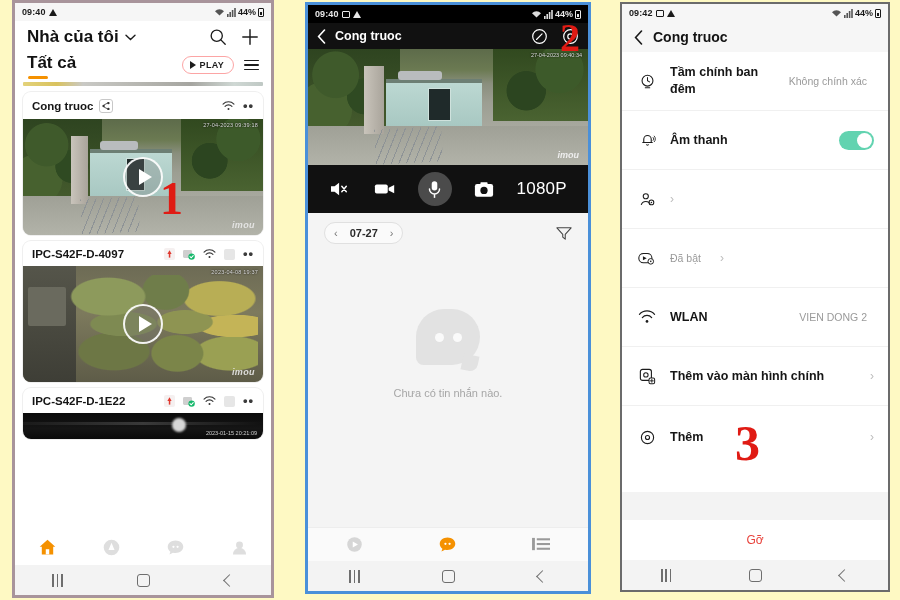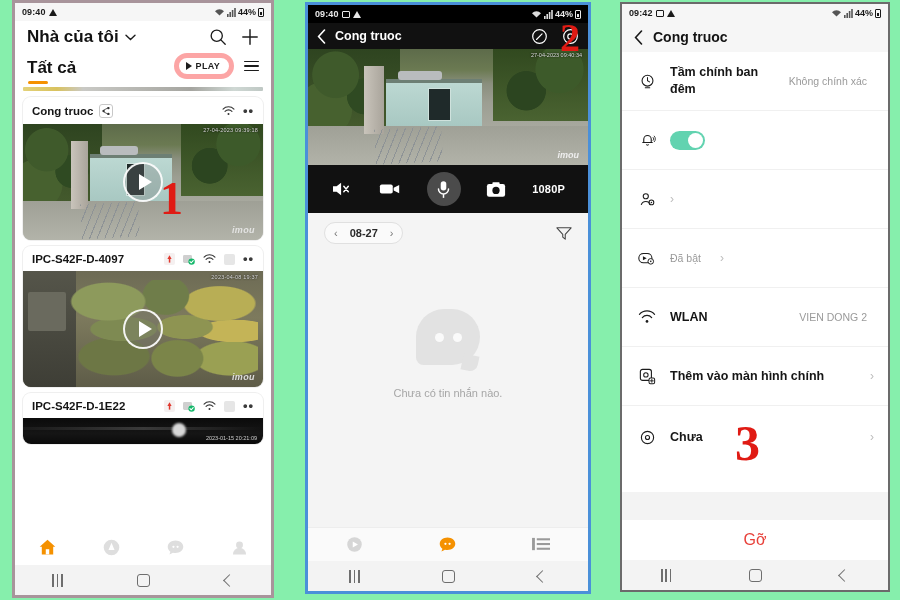--- a/index.html
+++ b/index.html
@@ -4,21 +4,21 @@
 <style>
   * { box-sizing: border-box; -webkit-font-smoothing: antialiased; }
   html, body { margin:0; padding:0; }
   body {
     width: 900px; height: 600px;
     background: #ffffff;
     font-family: "Liberation Sans", "DejaVu Sans", sans-serif;
     overflow: hidden;
     position: relative;
   }
-  .canvas { position:relative; width:900px; height:600px; background:#86efac; }
+  .canvas { position:relative; width:900px; height:600px; background:#fef9c3; }
 
   
   .phone {
     position:absolute; top:0; background:#fff; overflow:hidden;
     display:flex; flex-direction:column;
   }
   #phone1 { left:12px;  width:262px; height:598px; border:3px solid #a8949b; }
   #phone2 { left:305px; width:286px; height:592px; border:3px solid #4a90d9; top:2px;}
   #phone3 { left:620px; width:270px; height:590px; border:2px solid #6b6b6b; top:2px;}
 
@@ -45,21 +45,21 @@
   }
   .p1-title { font-size:17px; font-weight:700; color:#121212; display:flex; align-items:center; gap:6px;}
   .p1-head-ico { display:flex; align-items:center; gap:14px; }
   .p1-tabs {
     padding:4px 12px 0 12px; display:flex; align-items:flex-end; justify-content:space-between; flex:none;
   }
   .tab-all { font-size:17px; font-weight:700; color:#121212; position:relative; padding-bottom:6px;}
   .tab-underline { position:absolute; left:1px; bottom:0; width:20px; height:3.5px; background:#f59100; border-radius:2px;}
   .p1-tab-right { display:flex; align-items:center; gap:10px; padding-bottom:5px;}
   .play-btn {
-    border:5px solid #fca5a5; border-radius:13px; padding:3px 9px 3px 7px;
+    border:1px solid #fca5a5; border-radius:13px; padding:3px 9px 3px 7px;
     display:flex; align-items:center; gap:4px; font-size:9px; font-weight:700; color:#1c1c1c;
     background:#fff; letter-spacing:.3px;
   }
   .play-tri { width:0;height:0;border-left:6px solid #1c1c1c;border-top:4px solid transparent;border-bottom:4px solid transparent;}
   .hamb { display:flex; flex-direction:column; gap:3px; }
   .hamb i { display:block; width:15px;height:1.6px;background:#1c1c1c;border-radius:1px;}
 
   .p1-strip { height:4px; margin:3px 8px 0 8px; background:linear-gradient(90deg,#e3d27a 0%,#d9c25e 14%,#c9c9c5 25%,#b9b9b4 45%,#a5a5a0 70%,#cfd8d4 88%,#bfc8c4 100%); border-radius:1px; flex:none;}
 
   .p1-scroll { flex:1; overflow:hidden; background:#fff; padding:0 8px; }
@@ -133,21 +133,21 @@
 
   
   .p2-topbar { height:26px; background:#111; display:flex; align-items:center; padding:0 9px; gap:9px; flex:none; position:relative;}
   .p2-title { color:#fff; font-size:12.5px; font-weight:600; flex:1;}
   .p2-top-ico { display:flex; align-items:center; gap:14px;}
   .p2-video { position:relative; height:116px; background:#000; overflow:hidden; flex:none;}
   .p2-video .ts { position:absolute; top:3px; right:6px; font-size:5.5px; color:#ddd; text-shadow:0 0 2px #000;}
   .p2-video .imou { position:absolute; bottom:5px; right:9px; font-size:9px; color:#eee; font-weight:700; font-style:italic;}
   .p2-ctrl { height:48px; background:#111; display:flex; align-items:center; justify-content:space-around; padding:0 10px; flex:none;}
   .mic-btn { width:34px;height:34px;border-radius:50%;background:#4b4b4b;display:flex;align-items:center;justify-content:center;}
-  .res-txt { color:#fff; font-size:11px; font-weight:700; letter-spacing:.2px;}
+  .res-txt { color:#fff; font-size:17px; font-weight:400; letter-spacing:.2px;}
   .p2-datebar { height:40px; background:#f4f4f4; display:flex; align-items:center; justify-content:space-between; padding:0 16px; flex:none;}
   .date-pill { border:1px solid #e0e0e0; background:#fafafa; border-radius:13px; height:22px; display:flex; align-items:center; gap:12px; padding:0 9px; }
   .date-txt { font-size:11px; color:#2a2a2a; font-weight:600;}
   .chev { color:#777; font-size:11px; }
   .p2-empty { flex:1; background:#f4f4f4; display:flex; flex-direction:column; align-items:center; justify-content:flex-start; padding-top:56px;}
   .bubble { width:64px;height:56px;background:#e2e2e2;border-radius:30px 30px 30px 8px; position:relative; display:flex; align-items:center; justify-content:center; gap:9px;}
   .bubble i { display:block; width:9px;height:9px;background:#fafafa;border-radius:50%;}
   .bubble:after { content:""; position:absolute; right:2px; bottom:-6px; width:16px;height:16px;background:#e2e2e2; border-radius:0 0 8px 0; transform:rotate(12deg);}
   .empty-txt { margin-top:22px; font-size:11px; color:#a6a6a6;}
   .p2-tabbar { height:34px; background:#fafafa; display:flex; align-items:center; justify-content:space-around; flex:none; border-top:1px solid #ededed;}
@@ -159,21 +159,21 @@
   .srow { display:flex; align-items:center; padding:0 14px; min-height:59px; border-bottom:1px solid #f0f0f0; gap:12px;}
   .srow:last-child { border-bottom:none; }
   .srow .ic { width:22px; display:flex; justify-content:center; flex:none;}
   .srow .lb { font-size:12.5px; font-weight:700; color:#161616; flex:1; line-height:1.35;}
   .srow .vl { font-size:10.5px; color:#9a9a9a; margin-right:7px; white-space:nowrap;}
   .srow .ar { color:#bdbdbd; font-size:12px;}
   .toggle { width:35px;height:19px;border-radius:11px;background:#62d3b0;position:relative;}
   .toggle:after{content:"";position:absolute;right:2px;top:2px;width:15px;height:15px;border-radius:50%;background:#fff;}
   .p3-gap { height:28px; background:#f3f3f3; flex:none;}
   .p3-remove { height:40px; background:#fff; display:flex; align-items:center; justify-content:center; flex:none;}
-  .p3-remove span { color:#e8413a; font-size:16px;}
+  .p3-remove span { color:#e8413a; font-size:12px;}
 
   
   .marker { position:absolute; color:#e01b14; font-weight:800; font-family:"Liberation Serif", serif; line-height:1; z-index:40;}
   #mk1 { left:160px; top:176px; font-size:46px; }
   #mk2 { left:560px; top:18px; font-size:40px; }
   #mk3 { left:735px; top:418px; font-size:50px; }
 </style>
 </head>
 <body>
 
@@ -467,21 +467,21 @@
           <rect x="1" y="3" width="20" height="14" rx="2.4" fill="#fff"></rect>
           <circle cx="11" cy="10" r="4" fill="#111"></circle>
           <rect x="7" y="1" width="8" height="2.4" rx="1" fill="#fff"></rect>
         </svg>
       <span class="res-txt">1080P</span>
     </div>
 
     <div class="p2-datebar">
       <div class="date-pill">
         <span class="chev">‹</span>
-        <span class="date-txt">08-27</span>
+        <span class="date-txt">07-27</span>
         <span class="chev">›</span>
       </div>
       <svg class="i" width="16" height="15" viewBox="0 0 18 16">
           <path d="M1 1.6h16L10.4 9v5.4L7.6 12V9z" stroke="#444" stroke-width="1.2" fill="none" stroke-linejoin="round"></path>
         </svg>
     </div>
 
     <div class="p2-empty">
       <div class="bubble">
           <i></i>
@@ -565,20 +565,21 @@
 
       <div class="srow">
         <span class="ic">
           <svg class="i" width="17" height="17" viewBox="0 0 20 20">
               <path d="M5.6 12.4V8.6a4.4 4.4 0 0 1 8.8 0v3.8" stroke="#1c1c1c" stroke-width="1.3" fill="none"></path>
               <path d="M4.4 12.4h11.2" stroke="#1c1c1c" stroke-width="1.3" stroke-linecap="round"></path>
               <path d="M8.6 14.6a1.5 1.5 0 0 0 2.8 0" stroke="#1c1c1c" stroke-width="1.2" fill="none"></path>
               <path d="M16.6 6.4c.9.9.9 2.6 0 3.5M18 4.8c1.7 1.7 1.7 5 0 6.7" stroke="#1c1c1c" stroke-width="1" fill="none" stroke-linecap="round"></path>
             </svg>
         </span>
+        <span class="lb">Âm thanh</span>
         <span class="toggle"></span>
       </div>
 
       <div class="srow">
         <span class="ic">
           <svg class="i" width="17" height="17" viewBox="0 0 20 20">
               <circle cx="8" cy="6.2" r="3" stroke="#1c1c1c" stroke-width="1.3" fill="none"></circle>
               <path d="M2.6 16.4a5.6 5.6 0 0 1 10.8 0" stroke="#1c1c1c" stroke-width="1.3" fill="none"></path>
               <circle cx="14.6" cy="13.4" r="2.8" stroke="#1c1c1c" stroke-width="1.2" fill="none"></circle>
               <circle cx="14.6" cy="13.4" r=".9" fill="#1c1c1c"></circle>
@@ -625,21 +626,21 @@
         <span class="ar">›</span>
       </div>
 
       <div class="srow" style="min-height:62px">
         <span class="ic">
           <svg class="i" width="17" height="17" viewBox="0 0 20 20">
               <circle cx="10" cy="10" r="7.2" stroke="#1c1c1c" stroke-width="1.3" fill="none"></circle>
               <circle cx="10" cy="10" r="2.4" stroke="#1c1c1c" stroke-width="1.3" fill="none"></circle>
             </svg>
         </span>
-        <span class="lb">Chưa</span>
+        <span class="lb">Thêm</span>
         <span class="ar">›</span>
       </div>
     </div>
 
     <div class="p3-gap"></div>
     <div class="p3-remove">
       <span>Gỡ</span>
     </div>
 
     <div class="navbar">

